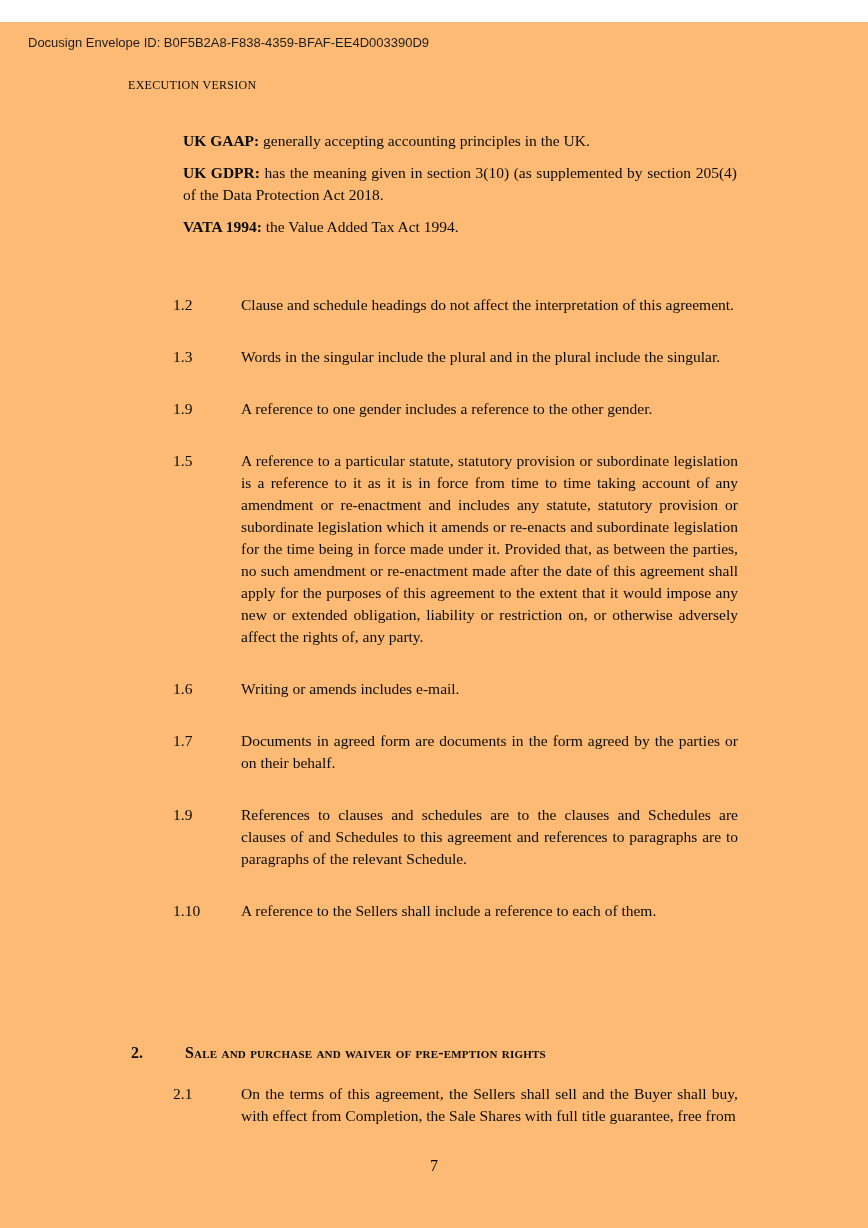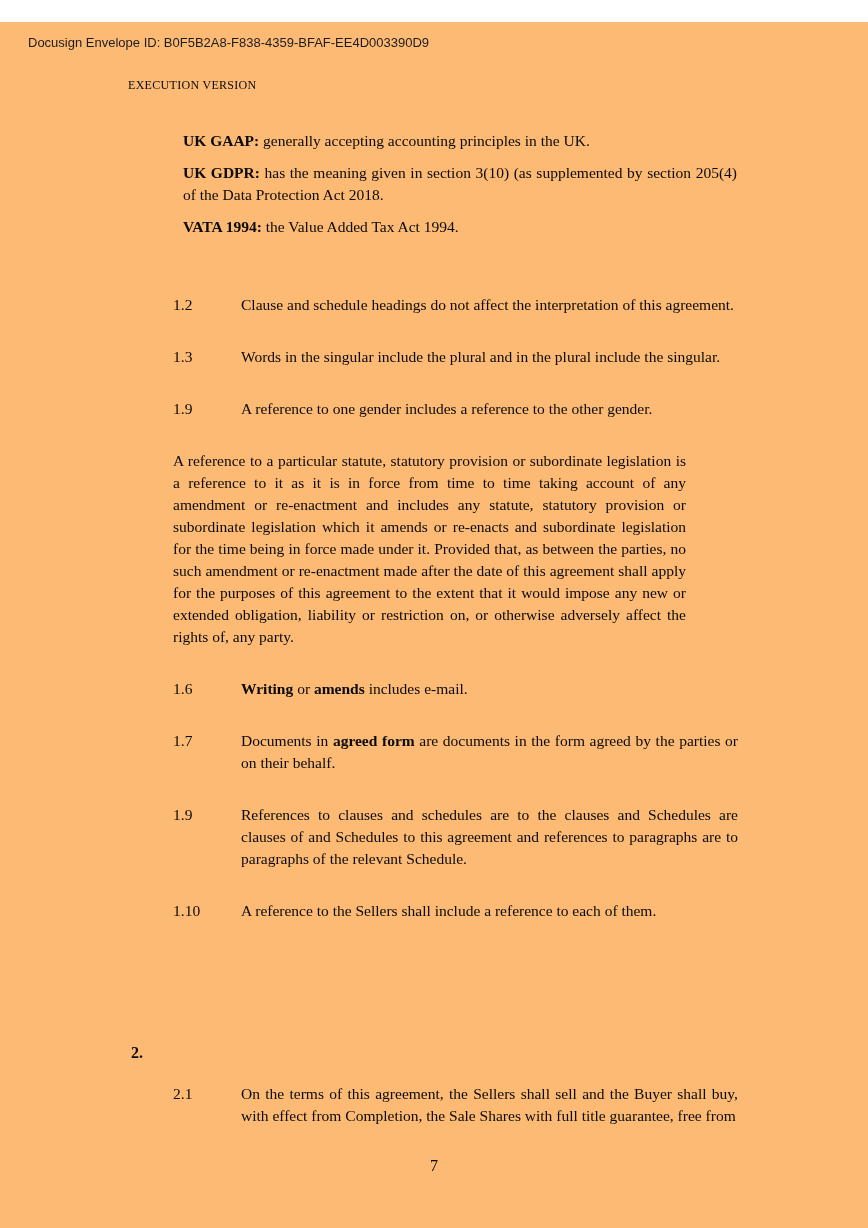--- a/index.html
+++ b/index.html
@@ -47,21 +47,21 @@
   .clause {
     display: flex;
     line-height: 22px;
     margin-bottom: 30px;
     gap: 16px;
   }
   .clause-number { flex: 0 0 52px; width: 52px; }
   .clause-body { width: 513px; }
   .clause-body.justify { text-align: justify; }
   .seg { display: inline; }
-  .seg.bold { font-weight: bold; }
+  .seg.bold { font-weight: normal; }
   .section-heading {
     position: absolute;
     left: 131px;
     top: 1020px;
     display: flex;
     font-weight: bold;
     line-height: 22px;
     font-size: 16px;
   }
   .sec-num { flex: 0 0 54px; width: 54px; }
@@ -100,20 +100,21 @@
       </div>
       <div class="clause">
         <div class="clause-number">1.3</div>
         <div class="clause-body"><span class="seg">Words in the singular include the plural and in the plural include the singular.</span></div>
       </div>
       <div class="clause">
         <div class="clause-number">1.9</div>
         <div class="clause-body"><span class="seg">A reference to one gender includes a reference to the other gender.</span></div>
       </div>
       <div class="clause">
+        <div class="clause-number">1.5</div>
         <div class="clause-body justify"><span class="seg">A reference to a particular statute, statutory provision or subordinate legislation is a reference to it as it is in force from time to time taking account of any amendment or re-enactment and includes any statute, statutory provision or subordinate legislation which it amends or re-enacts and subordinate legislation for the time being in force made under it. Provided that, as between the parties, no such amendment or re-enactment made after the date of this agreement shall apply for the purposes of this agreement to the extent that it would impose any new or extended obligation, liability or restriction on, or otherwise adversely affect the rights of, any party.</span></div>
       </div>
       <div class="clause">
         <div class="clause-number">1.6</div>
         <div class="clause-body"><span class="seg bold">Writing</span><span class="seg"> or </span><span class="seg bold">amends</span><span class="seg"> includes e-mail.</span></div>
       </div>
       <div class="clause">
         <div class="clause-number">1.7</div>
         <div class="clause-body justify"><span class="seg">Documents in </span><span class="seg bold">agreed form</span><span class="seg"> are documents in the form agreed by the parties or on their behalf.</span></div>
       </div>
@@ -122,20 +123,21 @@
         <div class="clause-body justify"><span class="seg">References to clauses and schedules are to the clauses and Schedules are clauses of and Schedules to this agreement and references to paragraphs are to paragraphs of the relevant Schedule.</span></div>
       </div>
       <div class="clause">
         <div class="clause-number">1.10</div>
         <div class="clause-body"><span class="seg">A reference to the Sellers shall include a reference to each of them.</span></div>
       </div>
     </div>
 
   <div class="section-heading">
     <span class="sec-num">2.</span>
+    <span class="sec-title">Sale and purchase and waiver of pre-emption rights</span>
   </div>
 
   <div class="clauses" id="clauses2">
       <div class="clause">
         <div class="clause-number">2.1</div>
         <div class="clause-body justify"><span class="seg">On the terms of this agreement, the Sellers shall sell and the Buyer shall buy, with effect from Completion, the Sale Shares with full title guarantee, free from</span></div>
       </div>
     </div>
 
   <div class="pageno">7</div>

